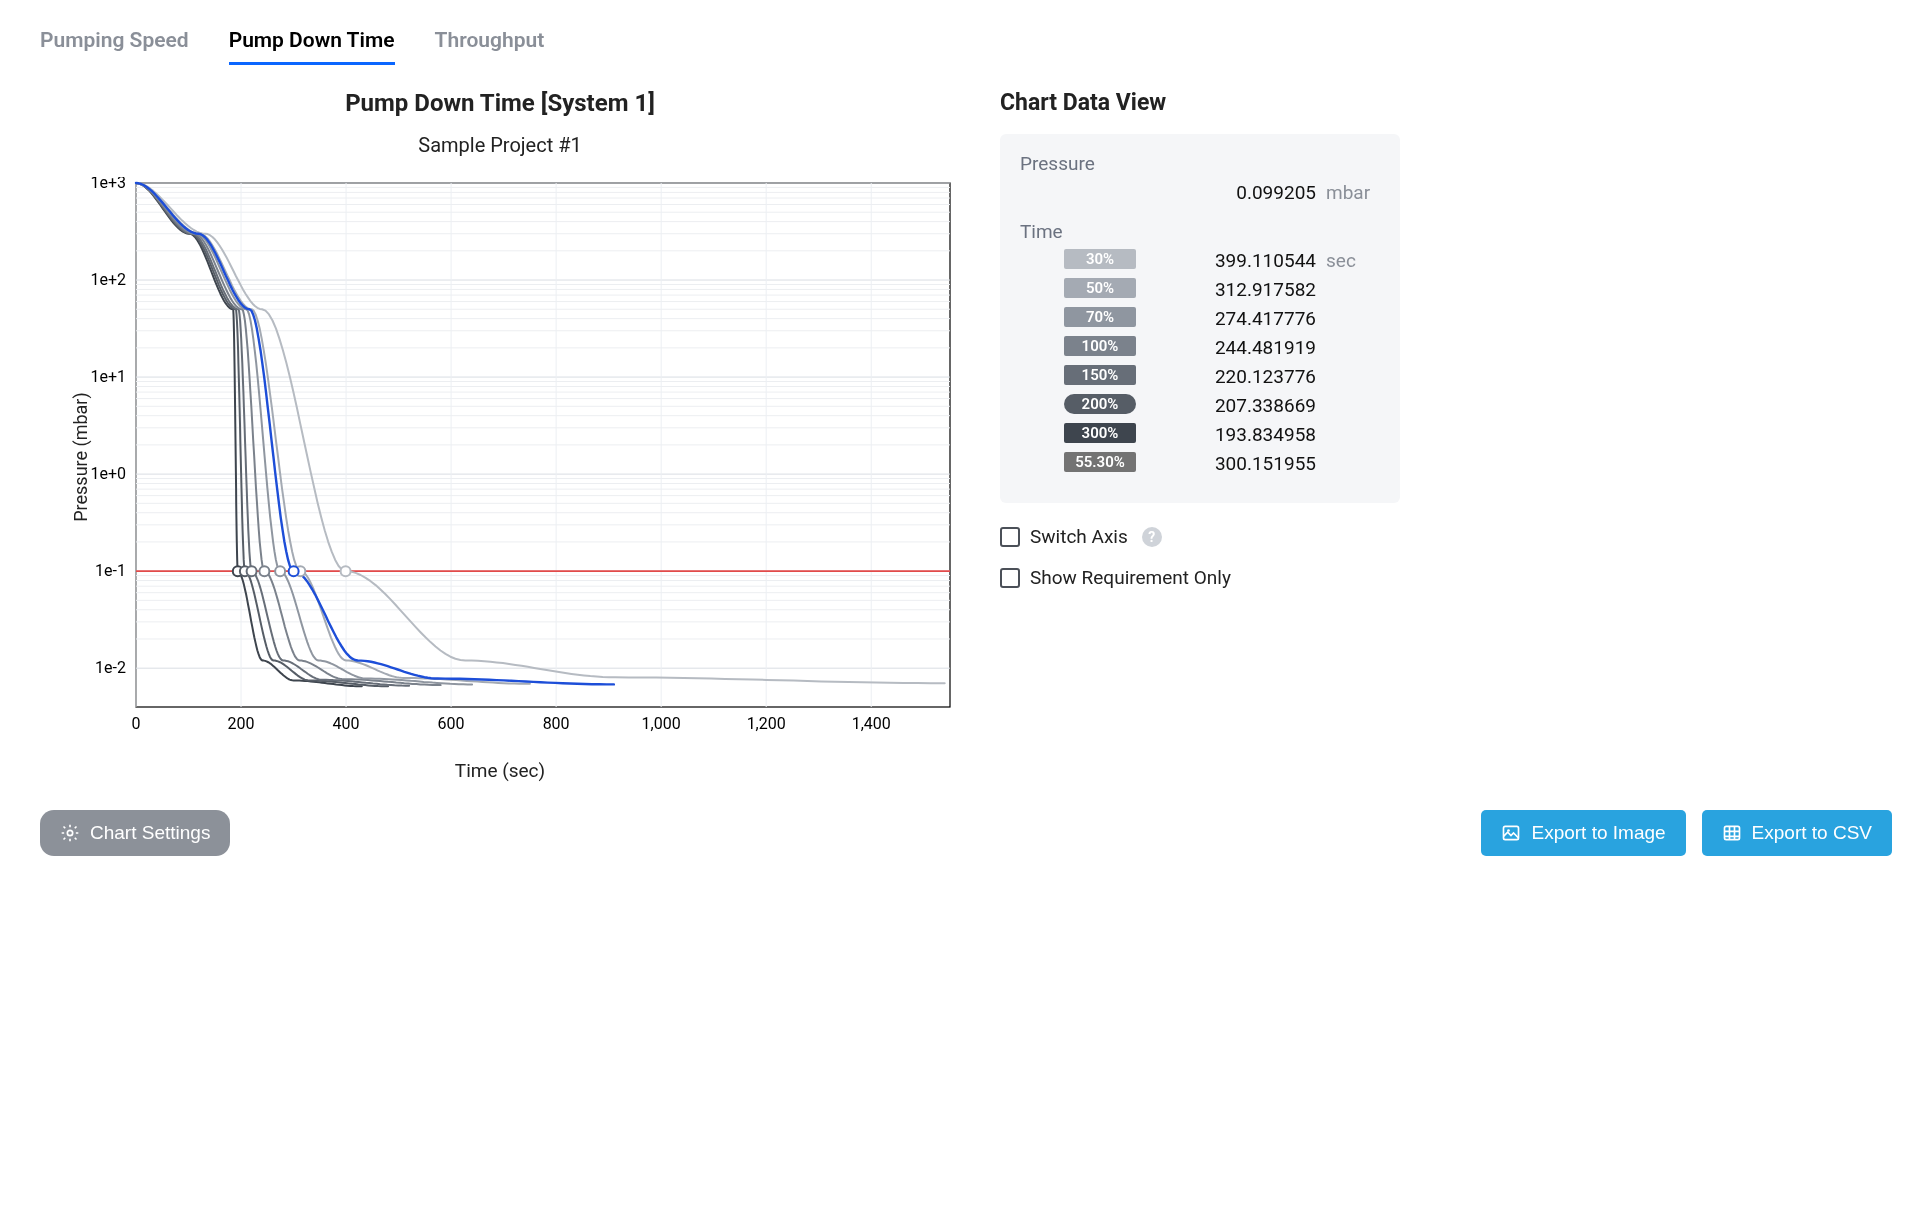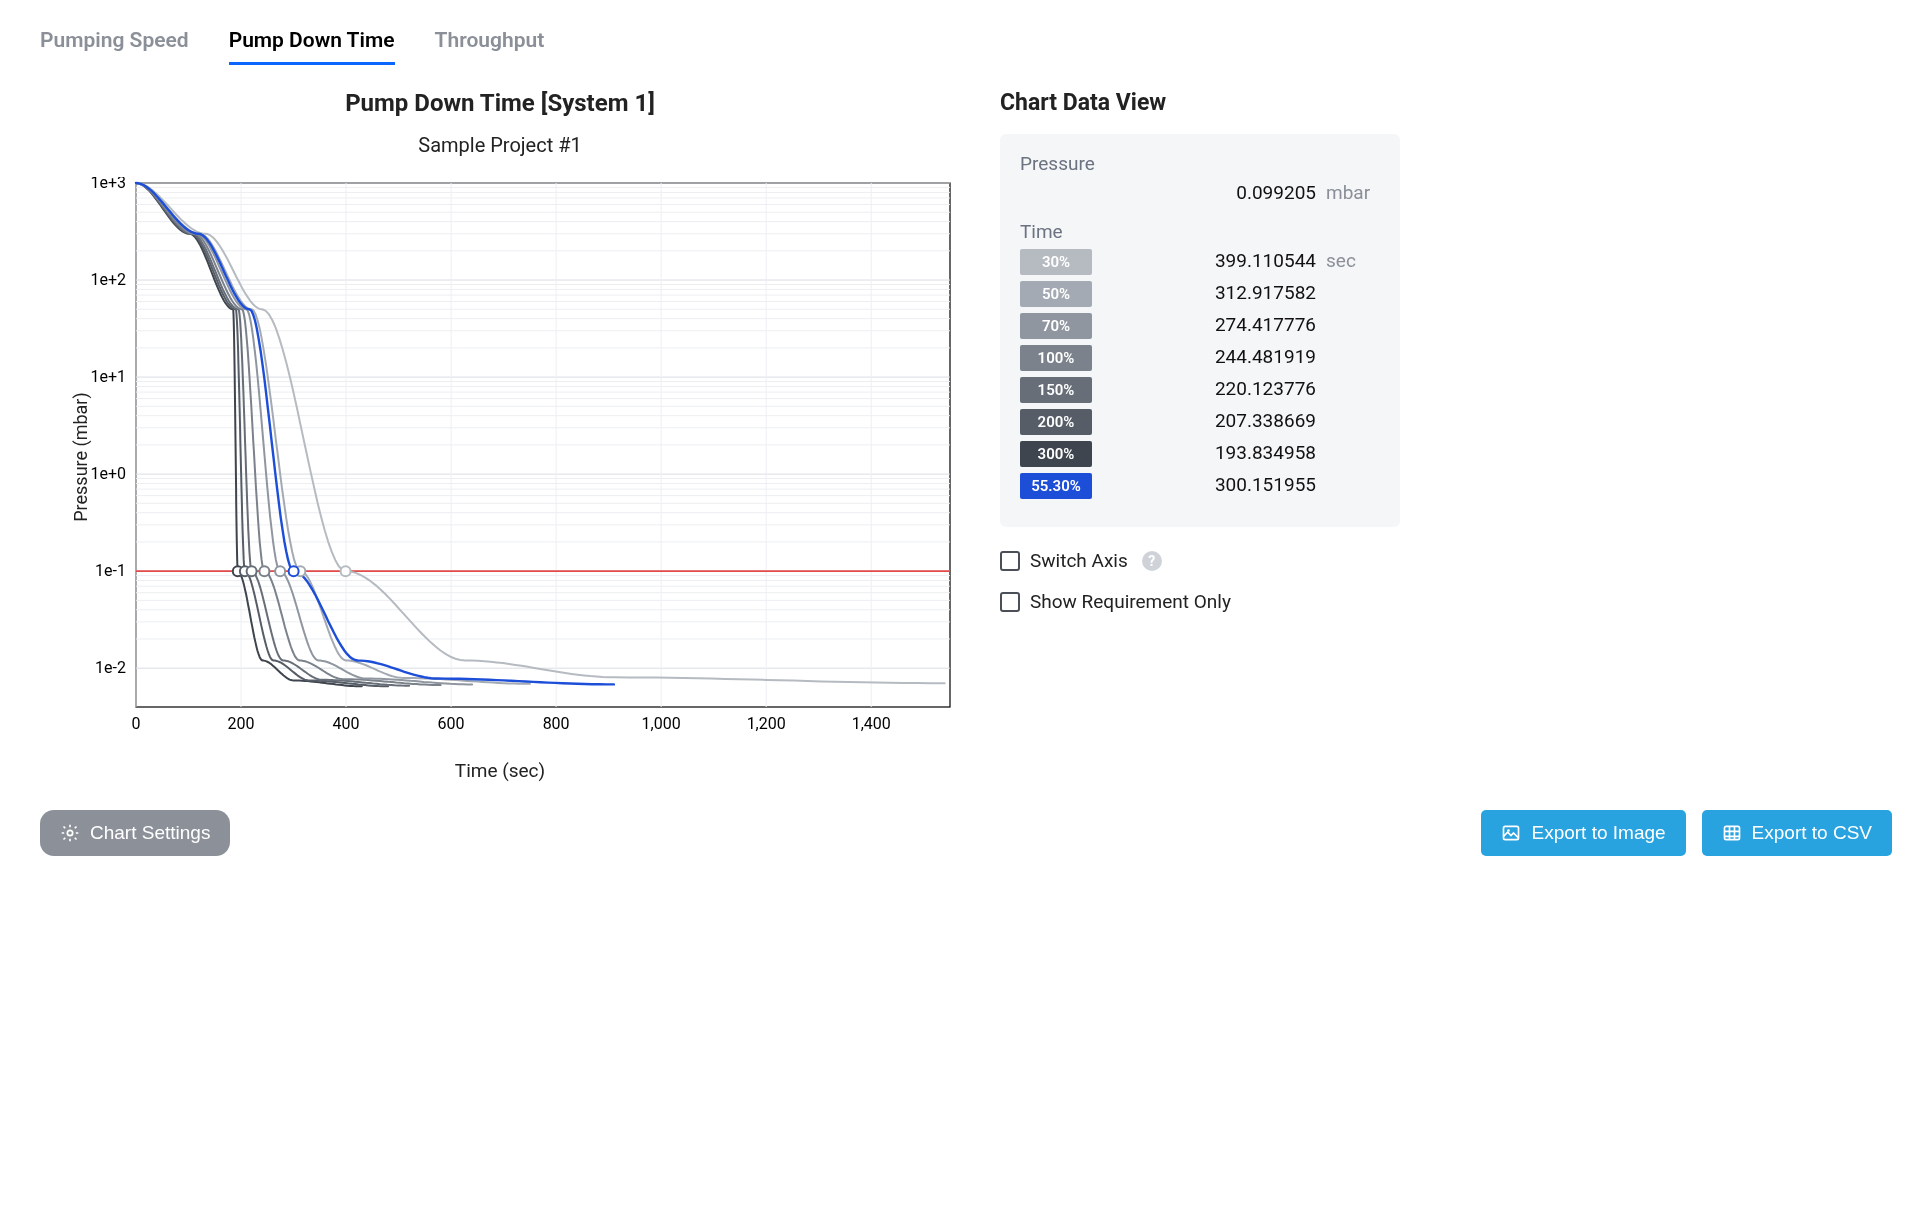--- a/index.html
+++ b/index.html
@@ -44,22 +44,22 @@
 
   
   .side-title { font-size:23px; font-weight:700; margin-bottom:18px; }
   .panel { background:var(--panel); border-radius:6px; padding:18px 20px 22px 20px; width:400px; }
   .panel-section-label { color:#6b7280; font-size:19px; margin-bottom:6px; }
   .panel-row { display:flex; align-items:flex-start; justify-content:space-between; margin:6px 0; }
   .panel-value { font-size:19px; font-variant-numeric:tabular-nums; color:#111; text-align:right; flex:1; }
   .panel-unit { color:#8a8f98; font-size:19px; width:54px; text-align:left; margin-left:10px; }
   .badge {
     display:inline-flex; align-items:center; justify-content:center;
-    width:72px; height:26px; border-radius:2px;
-    color:#fff; font-size:15px; font-weight:600;
+    width:72px; height:20px; border-radius:2px;
+    color:#fff; font-size:15px; font-weight:600;margin-left:44px;
   }
   .time-row .panel-value { margin-left:14px; }
 
   .check-row { display:flex; align-items:center; gap:10px; margin-top:22px; font-size:19px; color:#222; }
   .check-row + .check-row { margin-top:18px; }
   .checkbox {
     width:20px; height:20px; border:2px solid #4b5058; border-radius:3px; background:#fff;
   }
   .help {
     width:20px; height:20px; border-radius:50%; background:#cfd3d9; color:#fff;
@@ -222,31 +222,31 @@
             <span class="badge" style="background: rgb(123, 130, 140);">100%</span>
             <span class="panel-value">244.481919</span>
             <span class="panel-unit"></span>
           </div>
           <div class="panel-row time-row">
             <span class="badge" style="background: rgb(103, 110, 120);">150%</span>
             <span class="panel-value">220.123776</span>
             <span class="panel-unit"></span>
           </div>
           <div class="panel-row time-row">
-            <span class="badge" style="background: rgb(86, 93, 102);">200%</span>
+            <span class="badge" style="background: rgb(86, 93, 102); border-radius: 11px;">200%</span>
             <span class="panel-value">207.338669</span>
             <span class="panel-unit"></span>
           </div>
           <div class="panel-row time-row">
             <span class="badge" style="background: rgb(62, 69, 78);">300%</span>
             <span class="panel-value">193.834958</span>
             <span class="panel-unit"></span>
           </div>
           <div class="panel-row time-row">
-            <span class="badge" style="background: #1d4ed8;">55.30%</span>
+            <span class="badge" style="background: #737373;">55.30%</span>
             <span class="panel-value">300.151955</span>
             <span class="panel-unit"></span>
           </div>
         </div>
     </div>
 
     <div class="check-row">
       <span class="checkbox"></span>
       <span>Switch Axis</span>
       <span class="help">?</span>

